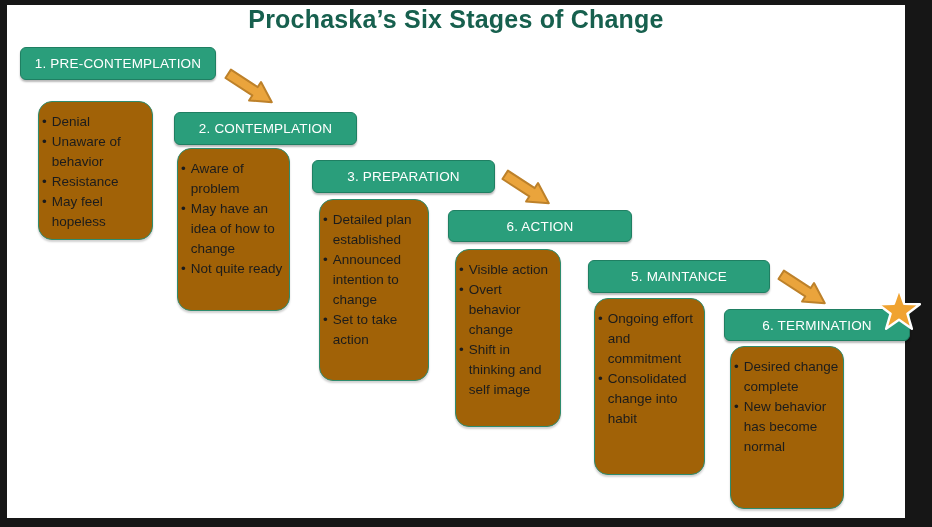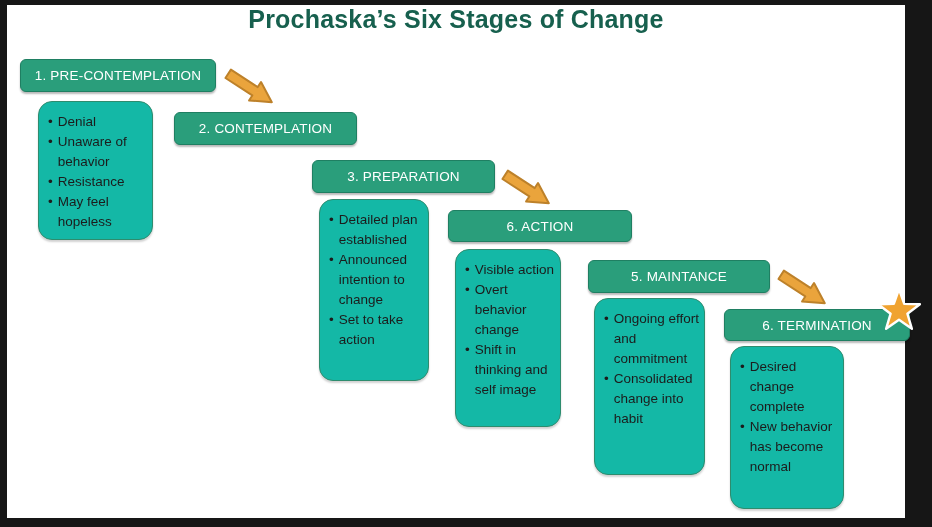--- a/index.html
+++ b/index.html
@@ -32,25 +32,25 @@
     box-shadow:0 2px 2px rgba(0,0,0,0.28);
     color:#ffffff;
     display:flex;align-items:center;justify-content:center;
     font-size:13.5px;
     letter-spacing:0.2px;
     white-space:nowrap;
     z-index:3;
   }
   .box{
     position:absolute;
-    background:#14b8a6;
+    background:#a16207;
     border:1.5px solid #2e8c6e;
     border-radius:14px;
     box-shadow:0 2px 2px rgba(0,0,0,0.18);
-    padding:10px 4px 6px 9px;
+    padding:10px 4px 6px 3px;
     box-sizing:border-box;
     z-index:2;
   }
   .bul{
     display:flex;
     font-size:13.5px;
     line-height:1.48;
     color:#1c1c1c;
   }
   .bul::before{
@@ -67,32 +67,37 @@
     z-index:5;
   }
 </style>
 </head>
 <body>
 
 <div class="slide">
 
   <div class="title">Prochaska’s Six Stages of Change</div>
 
-  <div class="hdr" style="left:13px;top:54px;width:194px;height:31px;align-items:center;">
+  <div class="hdr" style="left:13px;top:42px;width:194px;height:31px;align-items:center;">
     <span>1. PRE-CONTEMPLATION</span>
   </div>
   <div class="box" style="left:31px;top:96px;width:115px;height:139px;">
     <div class="bul">Denial</div>
     <div class="bul">Unaware of behavior</div>
     <div class="bul">Resistance</div>
     <div class="bul">May feel hopeless</div>
   </div>
 
   <div class="hdr" style="left:167px;top:107px;width:181px;height:31px;">
     <span>2. CONTEMPLATION</span>
+  </div>
+  <div class="box" style="left:170px;top:143px;width:113px;height:163px;">
+    <div class="bul">Aware of problem</div>
+    <div class="bul">May have an idea of how to change</div>
+    <div class="bul">Not quite ready</div>
   </div>
 
   <div class="hdr" style="left:305px;top:155px;width:181px;height:31px;">
     <span>3. PREPARATION</span>
   </div>
   <div class="box" style="left:312px;top:194px;width:110px;height:182px;">
     <div class="bul">Detailed plan established</div>
     <div class="bul">Announced intention to change</div>
     <div class="bul">Set to take action</div>
   </div>

